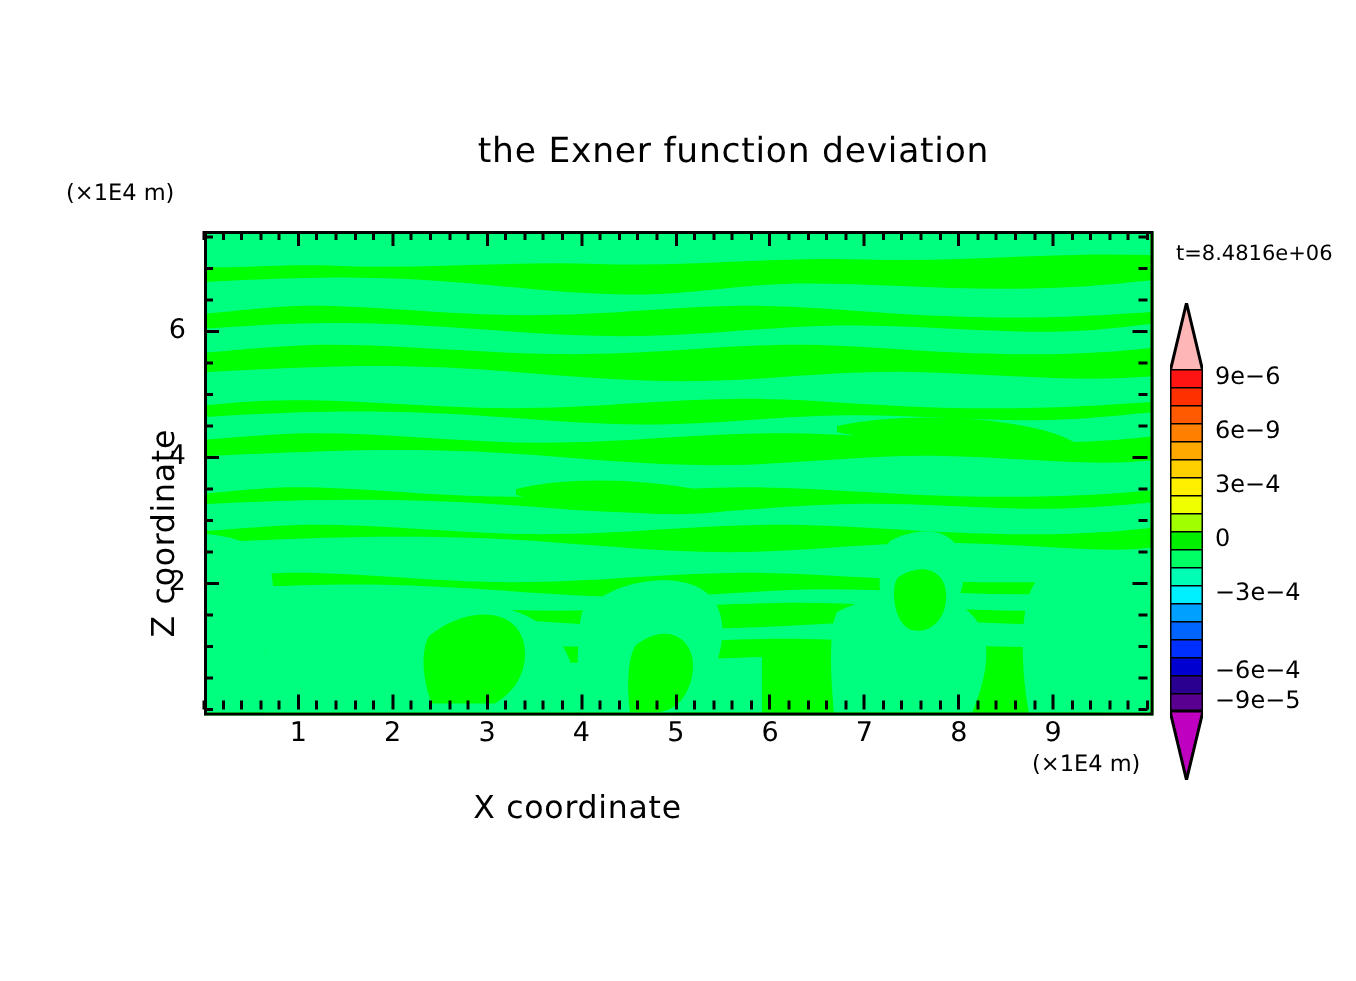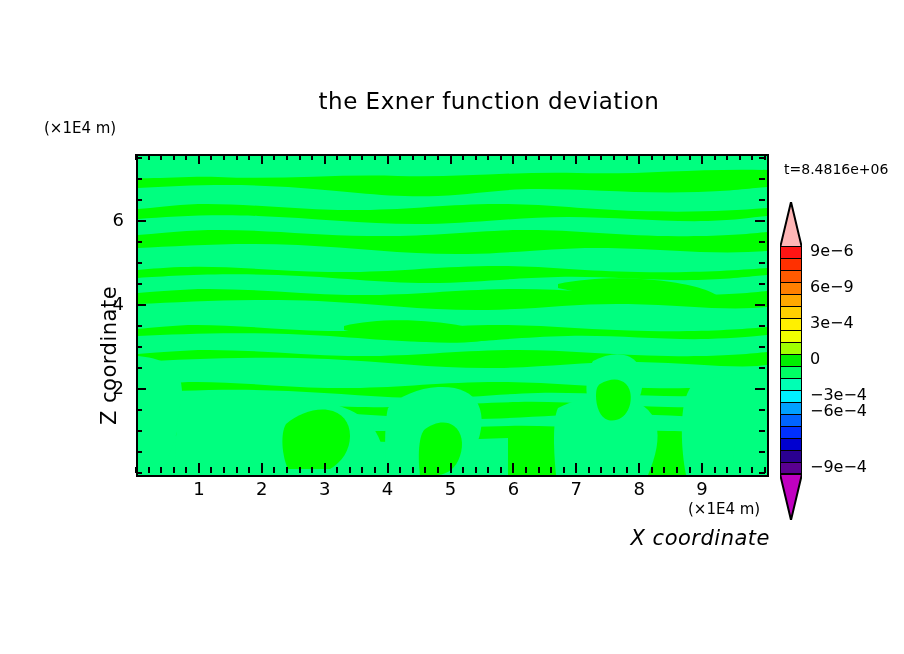--- a/index.html
+++ b/index.html
@@ -45,24 +45,23 @@
     font-size: 15px;
   }
   #time-stamp {
     left: 784px; top: 161px;
     font-size: 14px;
   }
   
   #xaxis-title {
     left: 0; top: 526px;
     width: 770px;
-    text-align: right;
+    text-align: center;
     font-size: 21px;
     letter-spacing: 0.5px;
-    font-style: italic;
   }
   #yaxis-title {
     left: 0px; top: 0px;
     font-size: 21px;
     letter-spacing: 0.5px;
     transform-origin: 0 0;
     transform: translate(97px, 425px) rotate(-90deg);
   }
   
   #plot-frame {
@@ -348,17 +347,17 @@
   <svg id="cb-cap-bot-svg" style="position:absolute;left:780px;top:474px;" width="22" height="46">
     <polygon points="11,46 0,0 22,0" fill="#c000c0" stroke="#000000" stroke-width="2"></polygon>
   </svg>
 
   <div id="cb-ticklabels">
       <div class="cb-ticklabel" style="top: 241px;">9e−6</div>
       <div class="cb-ticklabel" style="top: 277px;">6e−9</div>
       <div class="cb-ticklabel" style="top: 313px;">3e−4</div>
       <div class="cb-ticklabel" style="top: 349px;">0</div>
       <div class="cb-ticklabel" style="top: 385px;">−3e−4</div>
-      <div class="cb-ticklabel" style="top: 401px;">−6e−4</div>
-      <div class="cb-ticklabel" style="top: 457px;">−9e−4</div>
+      <div class="cb-ticklabel" style="top: 437px;">−6e−4</div>
+      <div class="cb-ticklabel" style="top: 457px;">−9e−5</div>
     </div>
 
 </div>
 
 </body></html>

